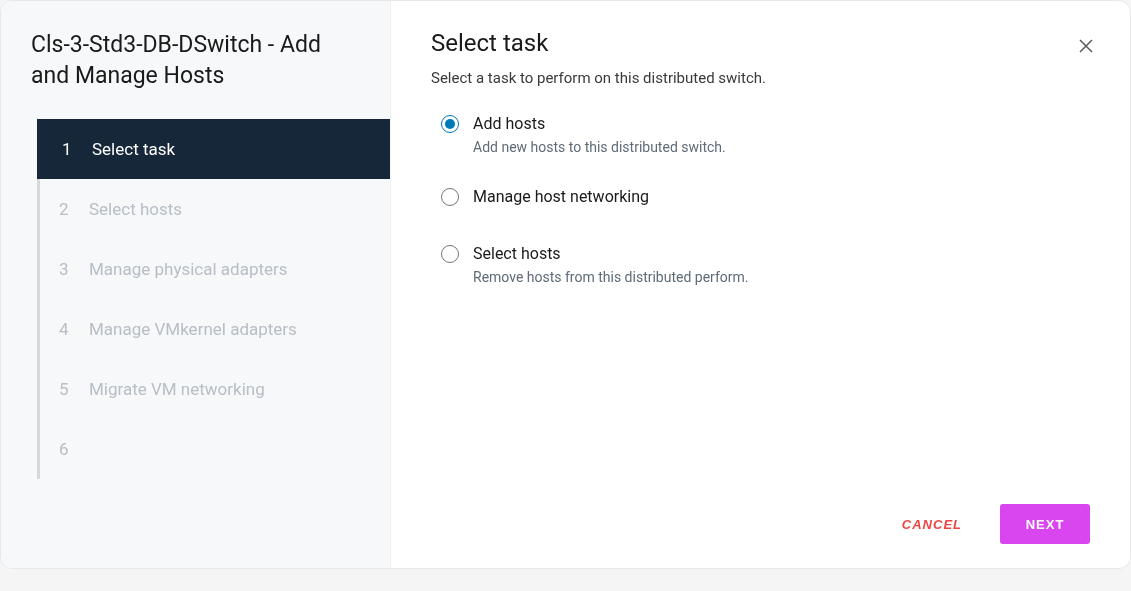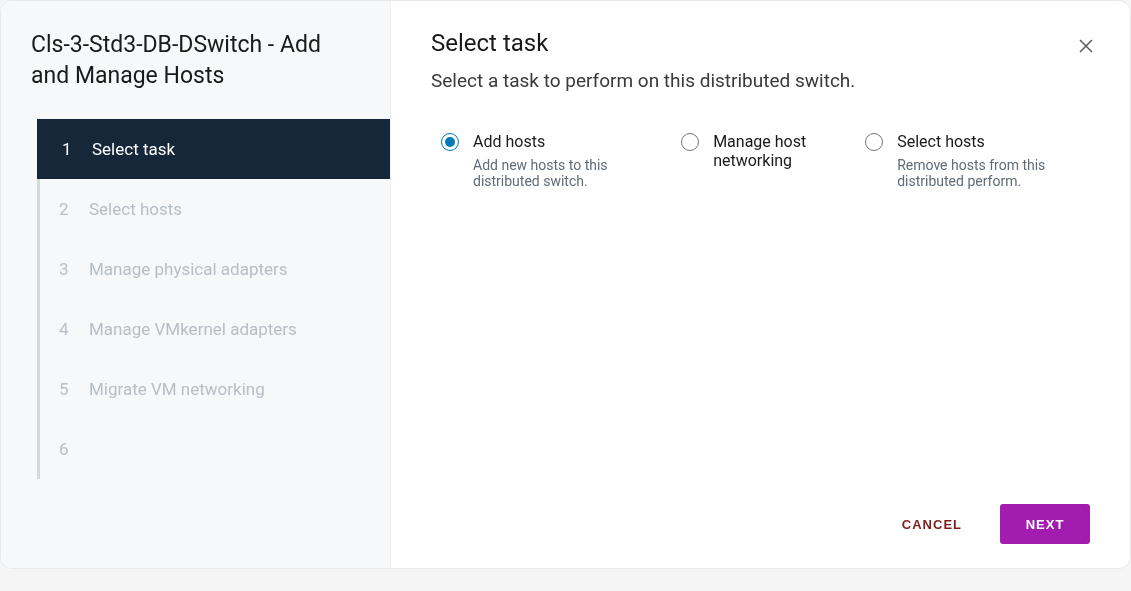--- a/index.html
+++ b/index.html
@@ -88,27 +88,27 @@
     .close-btn {
       font-size: 20px;
       color: #5a5a5a;
       cursor: pointer;
       line-height: 1;
       padding: 4px;
       margin-top: 4px;
       margin-right: -8px;
     }
     .main-subtitle {
-      font-size: 19px;
+      font-size: 15px;
       color: #3a3a3a;
-      margin-bottom: 40px;
+      margin-bottom: 27px;
     }
     .options {
       display: flex;
-      flex-direction: row;
+      flex-direction: column;
       gap: 32px;
       padding-left: 10px;
     }
     .option {
       display: flex;
       align-items: flex-start;
       gap: 14px;
       cursor: pointer;
     }
     .radio {
@@ -157,25 +157,26 @@
       letter-spacing: 1px;
       font-weight: 600;
       border-radius: 3px;
       cursor: pointer;
       display: inline-flex;
       align-items: center;
       justify-content: center;
     }
     .btn-cancel {
       background: transparent;
-      color: #7f1d1d;
+      color: #ef4444;
       border: none;
+      font-style: italic;
     }
     .btn-next {
-      background: #a21caf;
+      background: #d946ef;
       color: #fff;
       border: none;
       min-width: 90px;
     }
   </style>
 </head>
 <body>
 
 <div class="modal">
   <aside class="sidebar">

